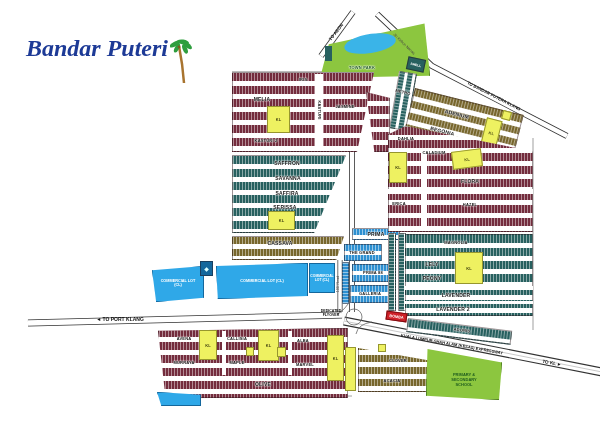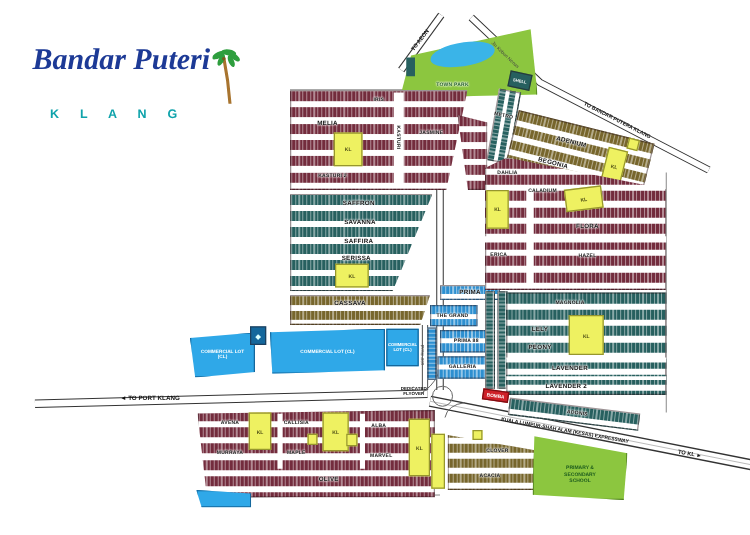--- a/index.html
+++ b/index.html
@@ -86,21 +86,20 @@
         <g fill="#2e9e3e">
           <ellipse cx="5" cy="8" rx="6" ry="2.4" transform="rotate(-28 5 8)"></ellipse>
           <ellipse cx="13" cy="6" rx="6" ry="2.4" transform="rotate(8 13 6)"></ellipse>
           <ellipse cx="17" cy="9" rx="6" ry="2.4" transform="rotate(38 17 9)"></ellipse>
           <ellipse cx="7" cy="12" rx="5" ry="2.2" transform="rotate(-62 7 12)"></ellipse>
           <ellipse cx="15" cy="13" rx="5" ry="2.2" transform="rotate(66 15 13)"></ellipse>
         </g>
         <circle cx="9" cy="11" r="1.4" fill="#7a5a1e"></circle>
       </svg>
     </div>
-    <div id="logo-sub">K L A N G</div>
   </div>
 
   <div class="sec green" style="left:320px;top:20px;width:110px;height:58px;
        clip-path:polygon(8% 42%,95% 6%,100% 96%,0 100%);"></div>
   <div style="position:absolute;left:344px;top:34px;width:52px;height:19px;background:#3ab4e8;
        border-radius:60% 50% 55% 50%;transform:rotate(-8deg);z-index:3;"></div>
   <div style="position:absolute;left:325px;top:46px;width:7px;height:15px;background:#27605f;z-index:3;"></div>
   <div class="lbl lbl4" style="left:362px;top:67px;color:#1e5c1e;">TOWN PARK</div>
 
   <div class="roadlbl" style="left:336px;top:32px;transform:translate(-50%,-50%) rotate(-52deg);font-size:4.5px;">TO AEON</div>

